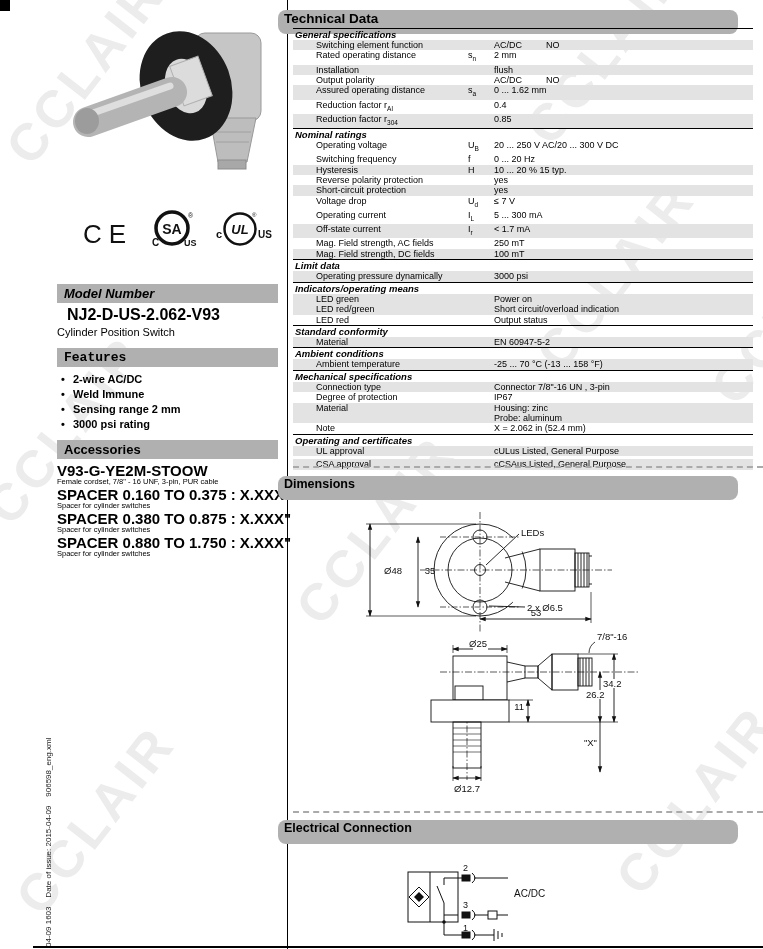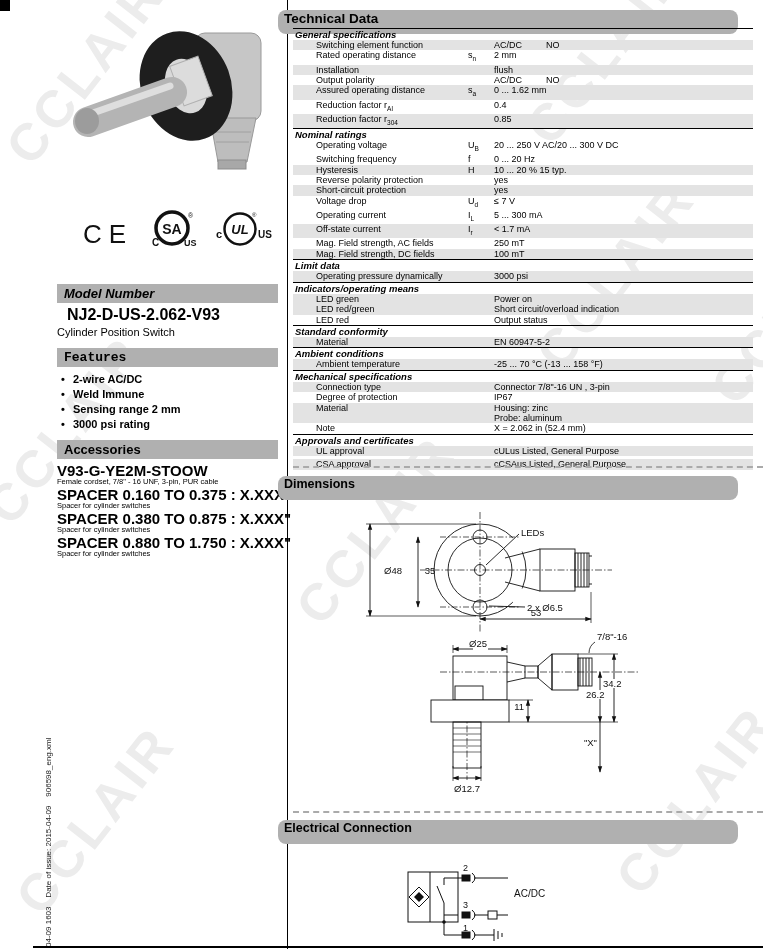--- a/index.html
+++ b/index.html
@@ -233,21 +233,21 @@
         <span class="t-val">
           <div>Housing: zinc</div>
           <div>Probe: aluminum</div>
         </span>
       </div>
       <div class="t-row">
         <span class="t-label">Note</span>
         <span class="t-sym"></span>
         <span class="t-val">X =  2.062 in (52.4 mm)</span>
       </div>
-      <div class="t-sec">Approvals and certificates</div>
+      <div class="t-sec">Operating and certificates</div>
       <div class="t-row shade">
         <span class="t-label">UL approval</span>
         <span class="t-sym"></span>
         <span class="t-val">cULus Listed, General Purpose</span>
       </div>
       <div class="t-row shade gap">
         <span class="t-label">CSA approval</span>
         <span class="t-sym"></span>
         <span class="t-val">cCSAus Listed, General Purpose</span>
       </div>

